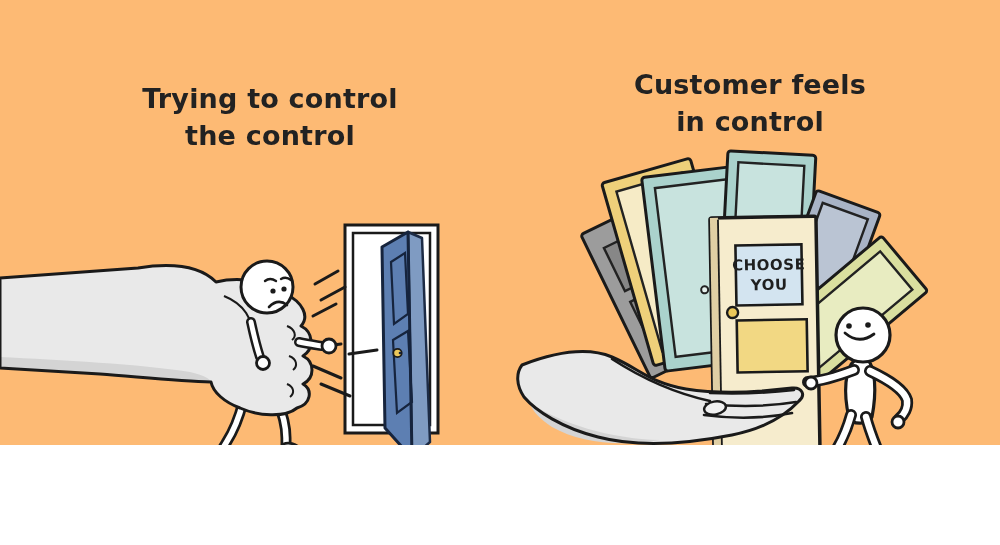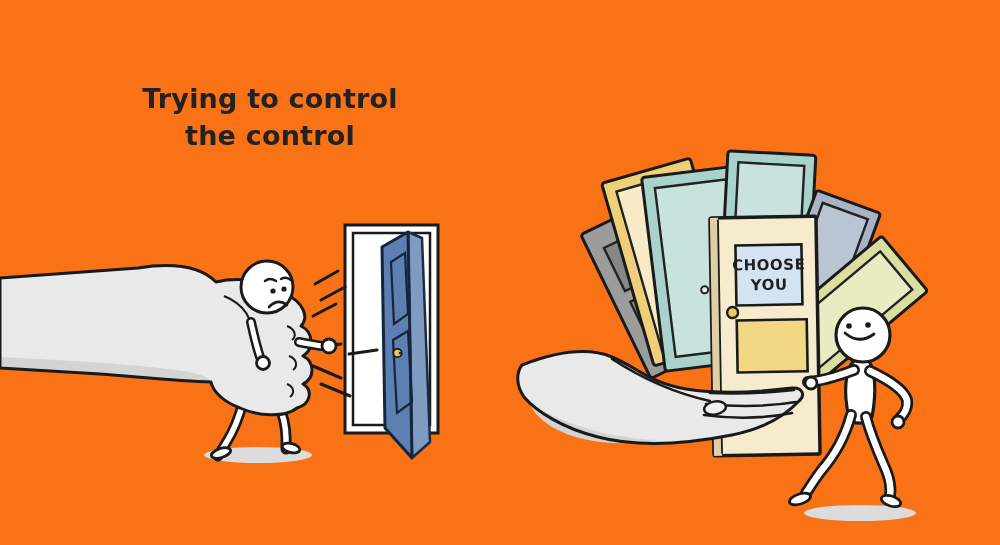--- a/index.html
+++ b/index.html
@@ -1,36 +1,40 @@
 <!DOCTYPE html>
 <html><head>
 <meta charset="utf-8">
 <style>
   html,body{margin:0;padding:0;background:#fff;}
-  .stage{position:relative;width:1000px;height:545px;background:#f97316;overflow:hidden;
+  .stage{position:relative;width:1000px;height:445px;background:#fdba74;overflow:hidden;
          font-family:"DejaVu Sans", sans-serif;}
   .title{position:absolute;text-align:center;font-size:27px;font-weight:600;color:#222;
          line-height:37px;letter-spacing:.2px;}
   .title span{display:block;}
   #left-title{left:40px;top:80px;width:460px;}
   #right-title{left:520px;top:66px;width:460px;}
   svg{position:absolute;}
   #left-scene{left:0;top:150px;}
   #right-scene{left:500px;top:125px;}
   .sign-text{font-family:"DejaVu Sans", sans-serif;font-size:15px;font-weight:700;
              letter-spacing:.5px;}
 </style>
 </head>
 <body>
 
 <div class="stage">
 
   <div class="title" id="left-title">
     <span>Trying to control</span>
     <span>the control</span>
+  </div>
+  <div class="title" id="right-title">
+    <span>Customer feels</span>
+    <span>in control</span>
   </div>
 
   <svg id="left-scene" width="500" height="395" viewBox="0 0 500 395">
 
     <ellipse cx="258" cy="305" rx="54" ry="8" fill="#dcdcdc"></ellipse>
 
     <g>
       <rect x="345" y="75" width="93" height="208" fill="#ffffff" stroke="#1a1a1a" stroke-width="3"></rect>
       <rect x="353" y="83" width="77" height="192" fill="none" stroke="#1a1a1a" stroke-width="2.5"></rect>
     </g>

